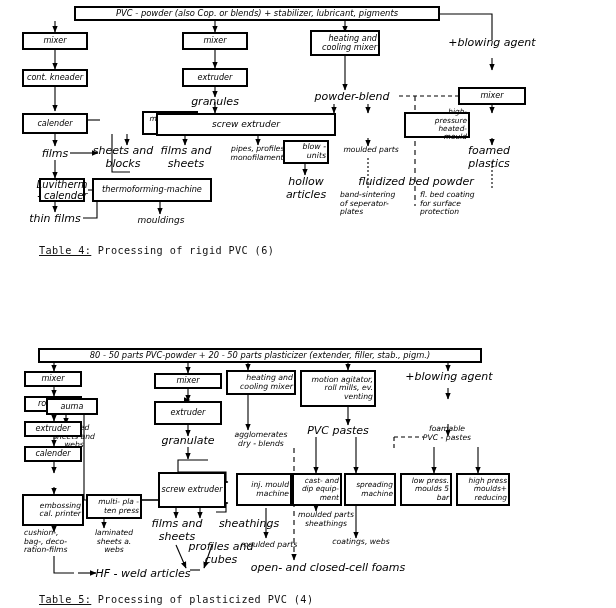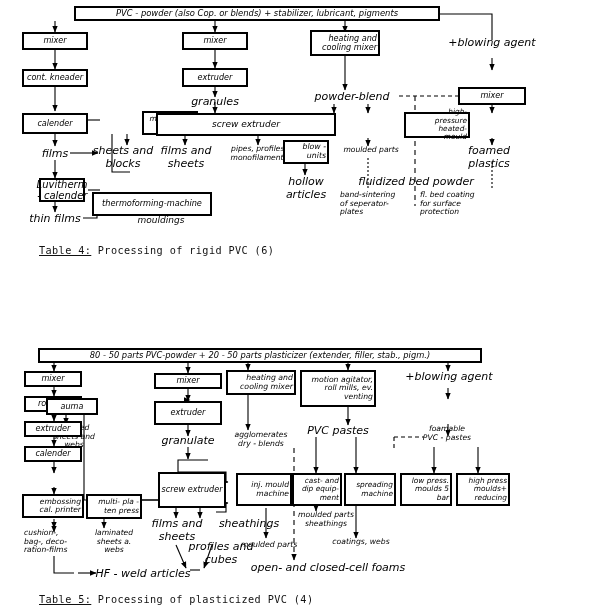--- a/index.html
+++ b/index.html
@@ -136,21 +136,21 @@
   <div class="lbl" style="left:218px;top:145px;width:82px;font-size:7.6px;">pipes, profiles,
 monofilaments</div>
   <div class="box thick" style="left:283px;top:140px;width:46px;height:24px;font-size:7.8px;">blow -
 units</div>
   <div class="lbl" style="left:336px;top:146px;width:70px;font-size:7.6px;">moulded parts</div>
   <div class="lbl" style="left:458px;top:145px;width:62px;">foamed
 plastics</div>
 
   <div class="box thick" style="left:22px;top:178px;width:46px;height:24px;font-size:10px;margin-left:17px;">Luvitherm -
 calender</div>
-  <div class="box thick" style="left:92px;top:178px;width:120px;height:24px;font-size:8.2px;margin-top:14px;">thermoforming-machine</div>
+  <div class="box thick" style="left:92px;top:178px;width:120px;height:24px;font-size:8.2px;">thermoforming-machine</div>
 
   <div class="lbl" style="left:268px;top:176px;width:76px;">hollow articles</div>
   <div class="lbl" style="left:350px;top:176px;width:132px;">fluidized bed powder</div>
 
   <div class="lbl" style="left:24px;top:213px;width:62px;">thin  films</div>
   <div class="lbl" style="left:122px;top:215px;width:78px;font-size:9px;">mouldings</div>
   <div class="lbl l" style="left:340px;top:191px;width:78px;font-size:7.6px;">band-sintering
 of seperator-
 plates</div>
   <div class="lbl l" style="left:420px;top:191px;width:90px;font-size:7.6px;">fl. bed coating
@@ -250,21 +250,21 @@
     </g>
   </svg>
 
   <div class="box thick" style="left:38px;top:348px;width:444px;height:15px;font-size:8.3px;">80 - 50 parts PVC-powder  + 20 - 50  parts  plasticizer  (extender, filler, stab., pigm.)</div>
 
   <div class="box thick" style="left:24px;top:371px;width:58px;height:16px;">mixer</div>
   <div class="box thick" style="left:24px;top:396px;width:58px;height:16px;">roll mill</div>
   <div class="box thick" style="left:24px;top:421px;width:58px;height:16px;">extruder</div>
   <div class="box thick" style="left:24px;top:446px;width:58px;height:16px;">calender</div>
   <div class="lbl" style="left:26px;top:496px;width:42px;">films</div>
-  <div class="box thick" style="left:22px;top:494px;width:62px;height:24px;font-size:7.6px;">embossing
+  <div class="box thick" style="left:22px;top:494px;width:62px;height:32px;font-size:7.6px;">embossing
 cal. printer</div>
   <div class="lbl l" style="left:24px;top:529px;width:70px;font-size:7.6px;">cushion-,
 bag-, deco-
 ration-films</div>
 
   <div class="box thick" style="left:46px;top:398px;width:52px;height:17px;">auma</div>
   <div class="lbl" style="left:40px;top:424px;width:68px;font-size:7.6px;">doubled
 sheets and
 webs</div>
   <div class="box thick" style="left:86px;top:494px;width:56px;height:25px;font-size:7.5px;">multi- pla -

